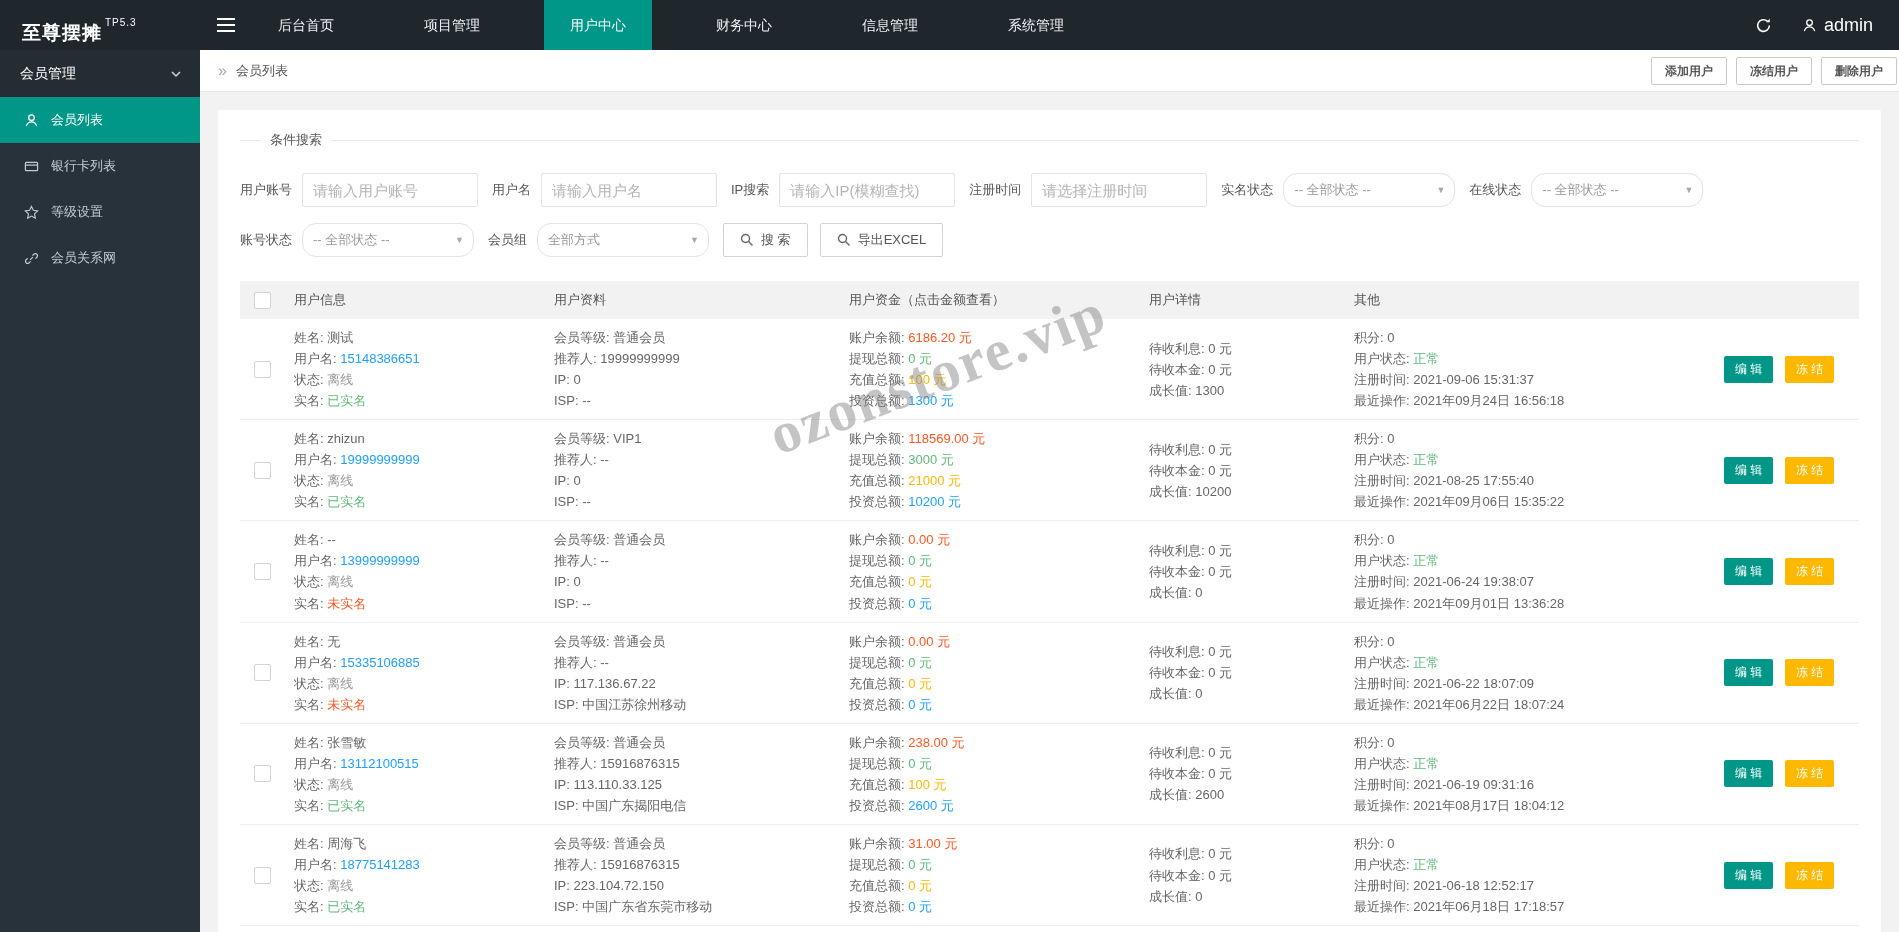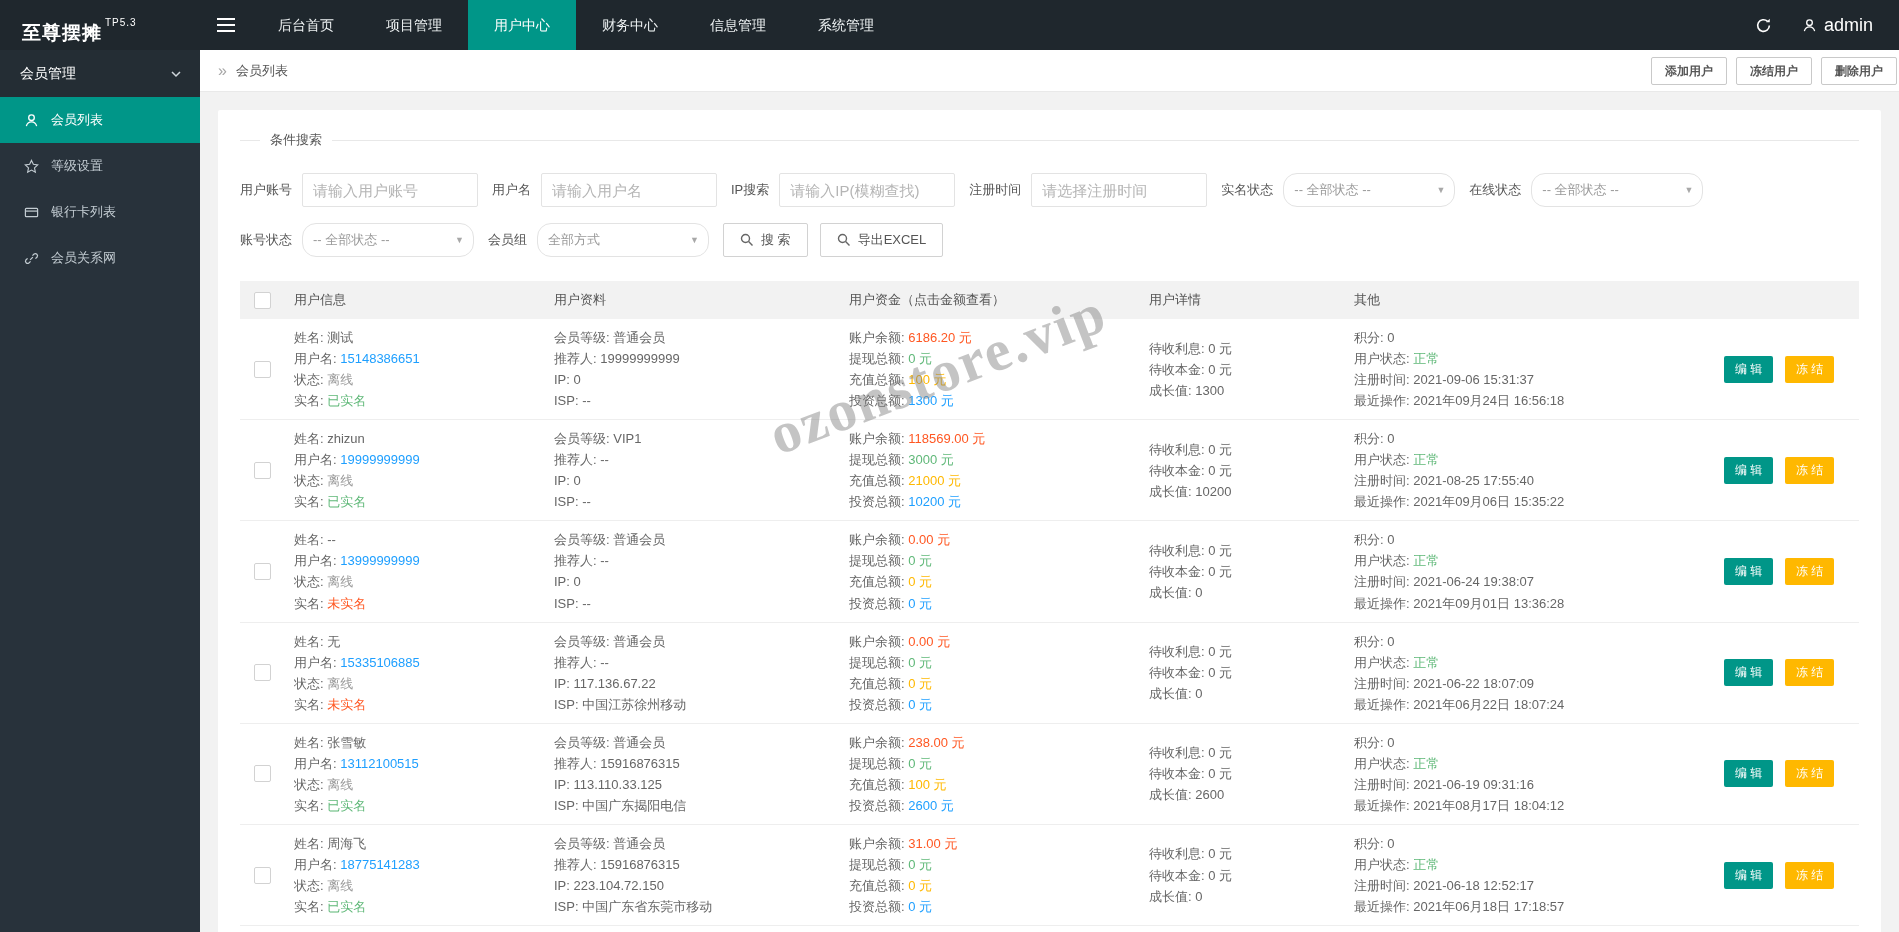--- a/index.html
+++ b/index.html
@@ -5,21 +5,21 @@
   * { margin:0; padding:0; box-sizing:border-box; }
   html,body { width:1899px; height:932px; overflow:hidden;
     font-family:"Liberation Sans","DejaVu Sans",sans-serif; background:#f2f2f2; }
 
   
   .header { position:fixed; top:0; left:0; width:1899px; height:50px;
     background:#1f272d; display:flex; align-items:center; z-index:30; }
   .logo { width:200px; padding-left:22px; color:#fff; font-size:19px; font-weight:bold; letter-spacing:1px;margin-top:16px; }
   .logo sup { font-size:10px; font-weight:normal; margin-left:3px; position:relative; top:-6px; }
   .hamburger { width:52px; height:50px; display:flex; align-items:center; justify-content:center; cursor:pointer; }
-  .nav { display:flex; height:50px; }
+  .nav { display:flex; height:50px;gap:38px; }
   .nav-item { padding:0 26px; line-height:50px; color:#eef2f3; font-size:14px; cursor:pointer; }
   .nav-item.active { background:#009688; color:#fff; }
   .header-right { margin-left:auto; display:flex; align-items:center; gap:30px; padding-right:26px; }
   .icon-btn { display:flex; align-items:center; justify-content:center; cursor:pointer; }
   .admin-menu { display:flex; align-items:center; gap:7px; color:#fff; font-size:18px; cursor:pointer; }
 
   
   .sidebar { position:fixed; top:50px; left:0; bottom:0; width:200px; background:#28323b; z-index:20; }
   .side-group { height:47px; display:flex; align-items:center; justify-content:space-between;
     padding:0 18px 0 20px; color:#fff; font-size:14px; background:#242d34; cursor:pointer; }
@@ -137,33 +137,33 @@
           <svg width="15" height="15" viewBox="0 0 16 16">
             <circle cx="8" cy="5" r="3" fill="none" stroke="currentColor" stroke-width="1.4"></circle>
             <path d="M2.5 14c.8-3 3-4.5 5.5-4.5s4.7 1.5 5.5 4.5" fill="none" stroke="currentColor" stroke-width="1.4"></path>
           </svg>
         </span>
     <span class="side-label">会员列表</span>
   </div>
       <div class="side-item">
     <span class="side-icon">
           <svg width="15" height="15" viewBox="0 0 16 16">
-            <path d="M8 1.5l2 4.2 4.6.6-3.4 3.2.9 4.6L8 11.8l-4.1 2.3.9-4.6L1.4 6.3 6 5.7z" fill="none" stroke="currentColor" stroke-width="1.2"></path>
-          </svg>
-        </span>
-    <span class="side-label">等级设置</span>
-  </div>
-      <div class="side-item">
-    <span class="side-icon">
-          <svg width="15" height="15" viewBox="0 0 16 16">
             <rect x="1.5" y="3.5" width="13" height="9" rx="1" fill="none" stroke="currentColor" stroke-width="1.3"></rect>
             <line x1="1.5" y1="6.5" x2="14.5" y2="6.5" stroke="currentColor" stroke-width="1.3"></line>
           </svg>
         </span>
     <span class="side-label">银行卡列表</span>
+  </div>
+      <div class="side-item">
+    <span class="side-icon">
+          <svg width="15" height="15" viewBox="0 0 16 16">
+            <path d="M8 1.5l2 4.2 4.6.6-3.4 3.2.9 4.6L8 11.8l-4.1 2.3.9-4.6L1.4 6.3 6 5.7z" fill="none" stroke="currentColor" stroke-width="1.2"></path>
+          </svg>
+        </span>
+    <span class="side-label">等级设置</span>
   </div>
       <div class="side-item">
     <span class="side-icon">
           <svg width="15" height="15" viewBox="0 0 16 16">
             <path d="M6.5 9.5l3-3" fill="none" stroke="currentColor" stroke-width="1.3"></path>
             <path d="M7 11l-1.8 1.8a2.3 2.3 0 0 1-3.2-3.2L3.8 7.8" fill="none" stroke="currentColor" stroke-width="1.3"></path>
             <path d="M9 5l1.8-1.8a2.3 2.3 0 0 1 3.2 3.2L12.2 8.2" fill="none" stroke="currentColor" stroke-width="1.3"></path>
           </svg>
         </span>
     <span class="side-label">会员关系网</span>

